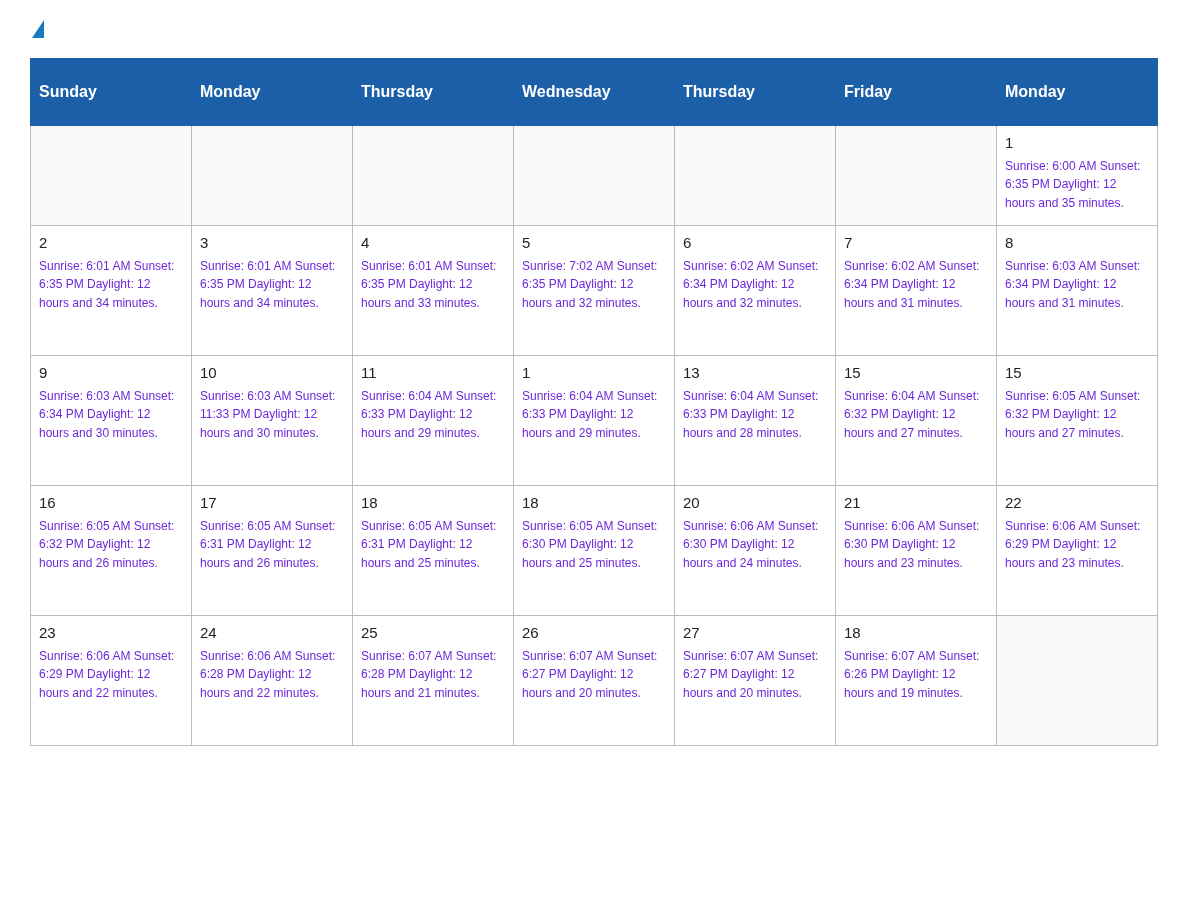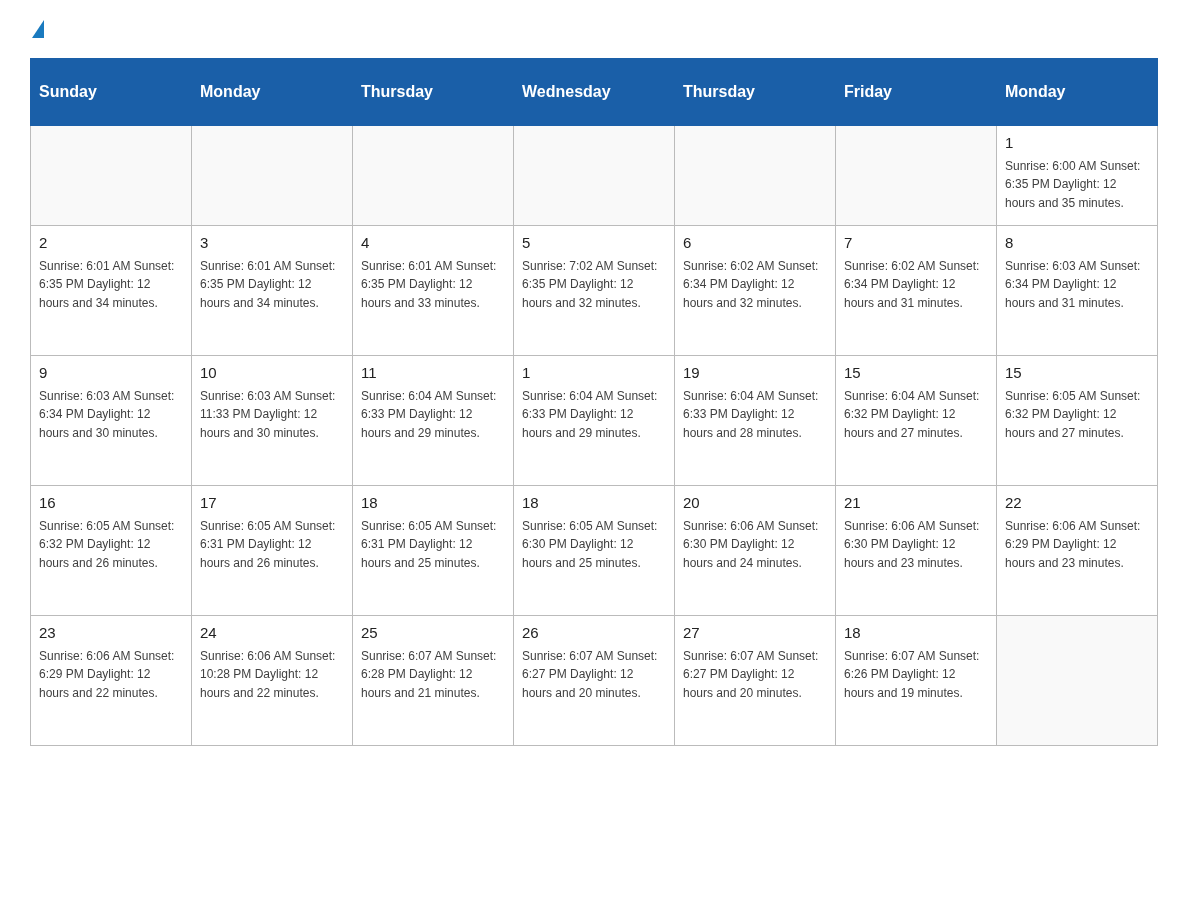--- a/index.html
+++ b/index.html
@@ -83,21 +83,21 @@
     }
     .day-number {
       font-size: 15px;
       font-weight: normal;
       color: #222;
       display: block;
       margin-bottom: 2px;
     }
     .day-info {
       font-size: 12px;
-      color: #404040;
+      color: #6d28d9;
       line-height: 1.55;
     }
     .empty-cell {
       background: #f9f9f9;
     }
     tr:first-child td { height: 100px; }
   </style>
 </head>
 <body>
 
@@ -217,21 +217,21 @@
 and 29 minutes.</div>
         </td>
         <td>
           <span class="day-number">1</span>
           <div class="day-info">Sunrise: 6:04 AM
 Sunset: 6:33 PM
 Daylight: 12 hours
 and 29 minutes.</div>
         </td>
         <td>
-          <span class="day-number">19</span>
+          <span class="day-number">13</span>
           <div class="day-info">Sunrise: 6:04 AM
 Sunset: 6:33 PM
 Daylight: 12 hours
 and 28 minutes.</div>
         </td>
         <td>
           <span class="day-number">15</span>
           <div class="day-info">Sunrise: 6:04 AM
 Sunset: 6:32 PM
 Daylight: 12 hours
@@ -300,21 +300,21 @@
         <td>
           <span class="day-number">23</span>
           <div class="day-info">Sunrise: 6:06 AM
 Sunset: 6:29 PM
 Daylight: 12 hours
 and 22 minutes.</div>
         </td>
         <td>
           <span class="day-number">24</span>
           <div class="day-info">Sunrise: 6:06 AM
-Sunset: 10:28 PM
+Sunset: 6:28 PM
 Daylight: 12 hours
 and 22 minutes.</div>
         </td>
         <td>
           <span class="day-number">25</span>
           <div class="day-info">Sunrise: 6:07 AM
 Sunset: 6:28 PM
 Daylight: 12 hours
 and 21 minutes.</div>
         </td>

